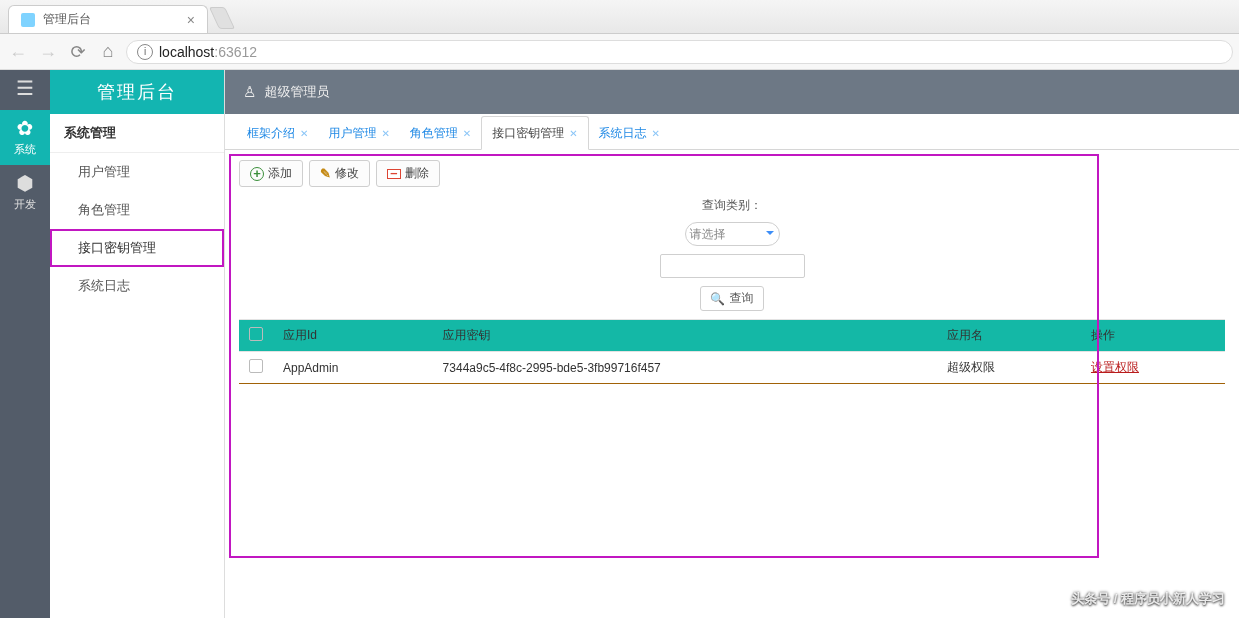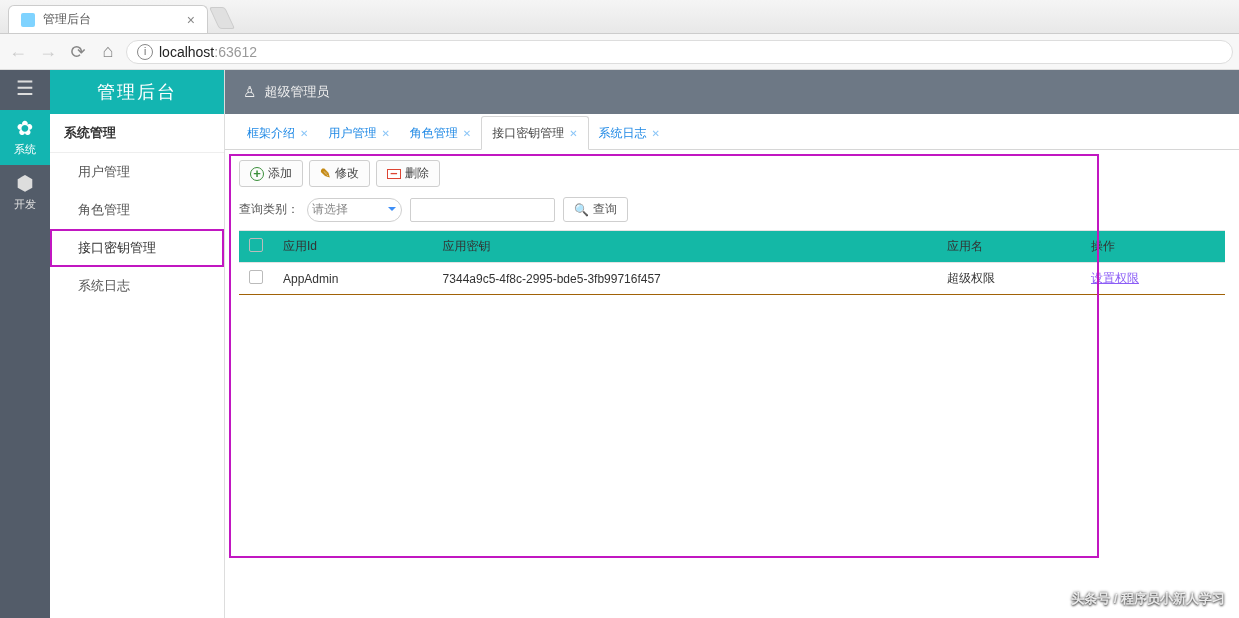--- a/index.html
+++ b/index.html
@@ -46,32 +46,32 @@
     .content { flex:1; padding: 10px 14px; position:relative;}
     .highlight-box { position:absolute; left:4px; top:4px; right:140px; bottom:60px; border: 2px solid #c117c1; pointer-events:none;}
     
     .toolbar { display:flex; gap:6px; margin-bottom: 10px; position:relative; z-index:1;}
     .tbtn { border:1px solid #cfcfcf; border-radius:3px; padding:4px 10px; background:#fcfcfc; cursor:pointer; display:flex; align-items:center; gap:4px; font-size:12px; color:#444;}
     .tbtn .ic { font-weight:bold; font-size:13px;}
     .ic-add{ color:#3a8f3a; border:1.5px solid #3a8f3a; border-radius:50%; width:14px;height:14px;line-height:11px;text-align:center;font-size:12px;}
     .ic-edit{ color:#c58a15;}
     .ic-del{ color:#d43; border:1.5px solid #d43; width:14px;height:10px;line-height:6px;text-align:center;font-size:10px; background:#fff;}
     
-    .filter-row { display:flex; align-items:center; gap:8px; margin-bottom:8px; font-size:12px; color:#555;}
+    .filter-row { display:flex; align-items:center; gap:8px; margin-bottom:8px; font-size:12px; color:#555;flex-direction:column;}
     .select { border:1px solid #cfcfcf; height:24px; width:95px; padding:2px 18px 2px 4px; position:relative; border-radius:12px; color:#888; display:flex; align-items:center;font-family:Liberation Serif, serif;}
     .select::after { content:""; position:absolute; right:5px; top:8px; border:4px solid transparent; border-top-color:#3d8ef7;}
     .txt-input { border:1px solid #cfcfcf; height:24px; width:145px; border-radius:2px; padding:2px 6px;}
     .qbtn { border:1px solid #cfcfcf; border-radius:3px; padding:3px 10px; display:flex; align-items:center; gap:4px; cursor:pointer;}
     .mag { color:#3a76c9;}
     
     table { width: 100%; border-collapse: collapse; font-size: 12px;}
     th, td { text-align:left; padding:7px 10px; border-bottom:1px solid #a16207;}
     thead th { background: #14b8a6; border-top:1px solid #e3e3e3; border-bottom: 1px solid #e3e3e3; font-weight:normal; color:#333;}
     .chk { width:14px; height:14px; border:1px solid #bbb; border-radius:2px; display:inline-block;}
-    .link { color:#8b5cf6; text-decoration:underline; cursor:pointer;}
+    .link { color:#b91c1c; text-decoration:underline; cursor:pointer;}
     
     .watermark { position:fixed; right:14px; bottom:10px; color: rgba(255,255,255,.85); font-size:13px; font-weight:bold; text-shadow:0 1px 2px #555, 0 0 3px #333;}
   </style>
 </head>
 <body>
 
 <div class="browser-tabs">
   <div class="browser-tab">
     <span class="fav"></span>
     <span>管理后台</span>

